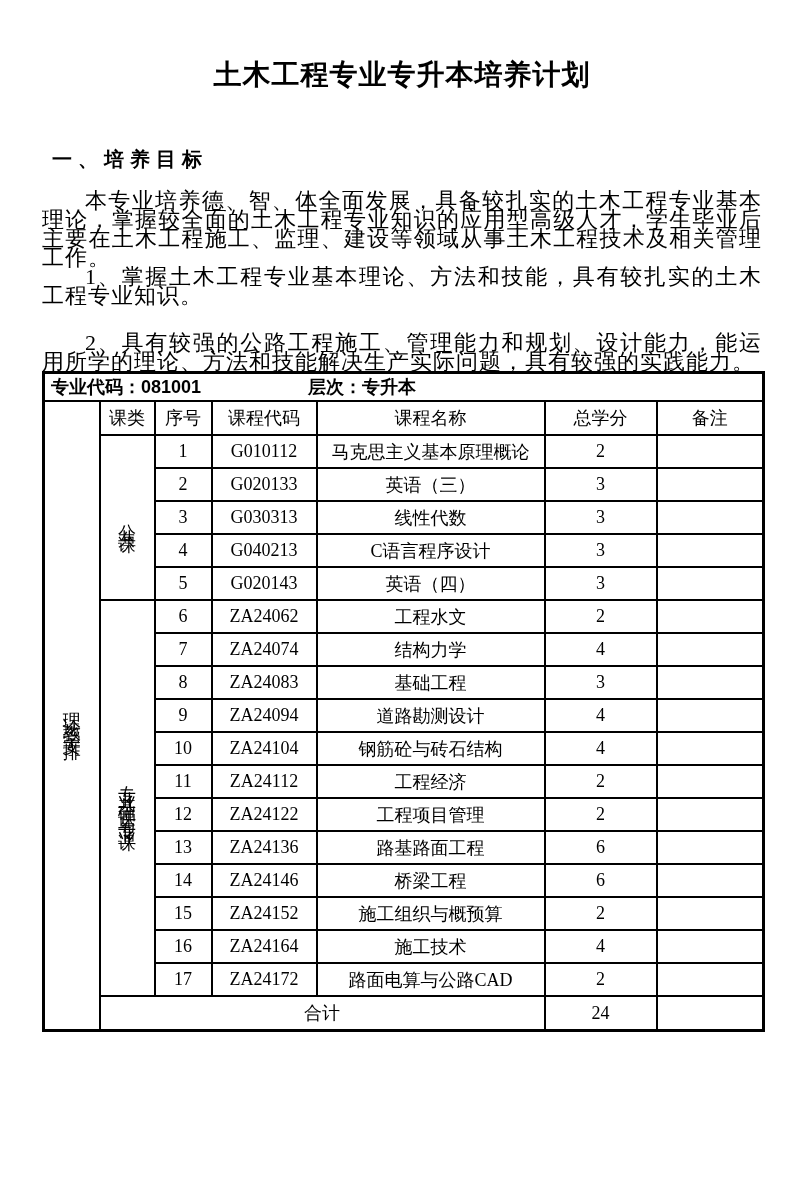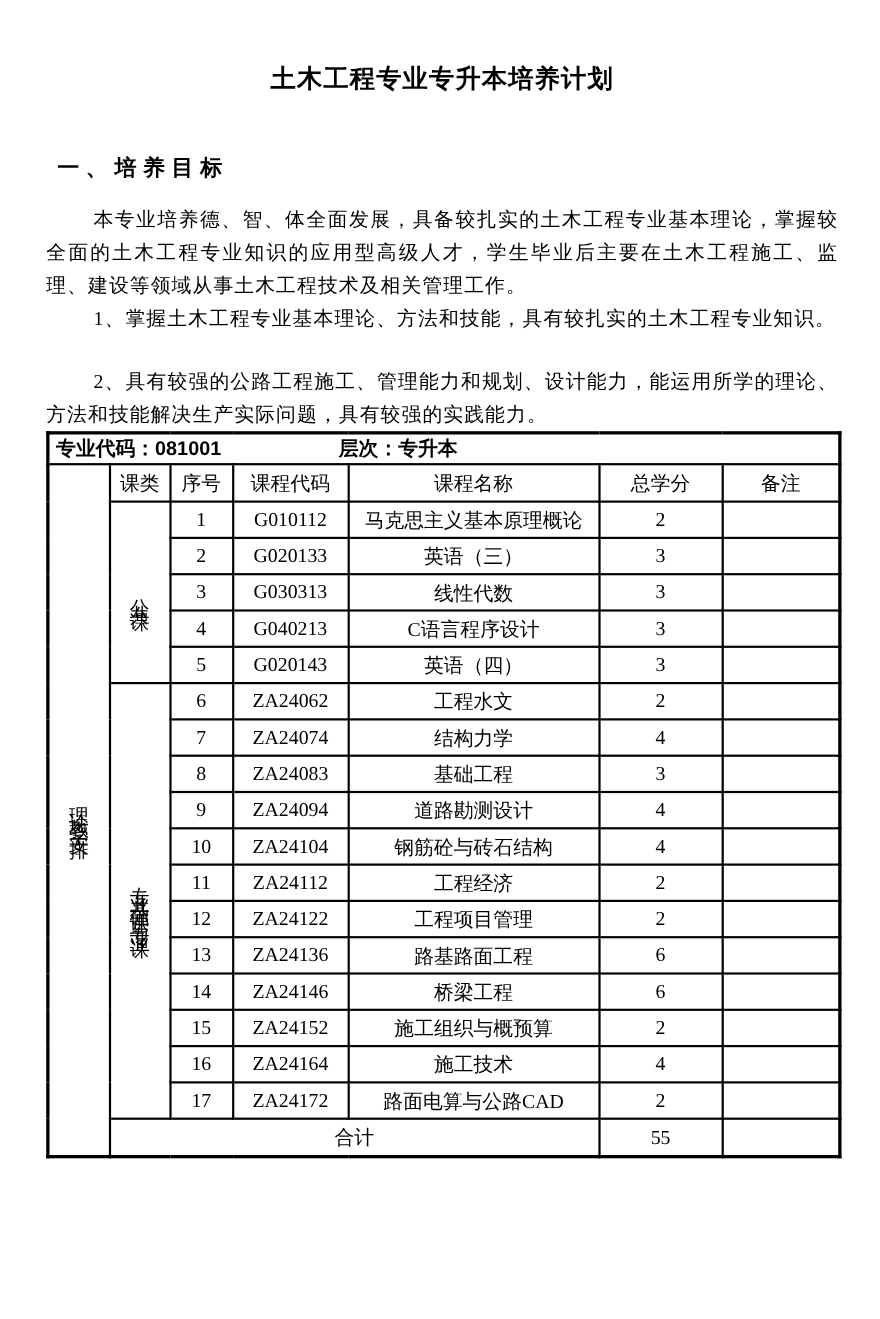--- a/index.html
+++ b/index.html
@@ -6,39 +6,39 @@
   body {
     width: 800px; height: 1199px; overflow: hidden;
     color: #000;
     font-family: "Liberation Serif", serif;
   }
   .page { padding: 56px 38px 0 42px; }
 
   .doc-title {
     font-family: Liberation Mono, monospace;
     font-weight: bold;
-    font-size: 23px;
+    font-size: 28px;
     text-align: center;
     margin: 0 0 52px 0;
     letter-spacing: 1px;
   }
   .sec-heading {
     font-family: Liberation Mono, monospace;
     font-weight: bold;
     font-size: 20px;
     letter-spacing: 6px;
     margin: 0 0 0 10px;
   }
   .h1 { margin-bottom: 18px; }
   .h2 { margin-top: 20px; margin-bottom: 14px; }
   .h3 { margin-top: 24px; margin-bottom: 8px; }
 
   .para {
-    font-size: 18px;
-    line-height: 30px;
+    font-size: 22px;
+    line-height: 19px;
     letter-spacing: 1px;
     text-align: justify;
     text-indent: 43px;
     margin: 0;
   }
   .p-gap { margin-top: 28px; }
 
   table.courses {
     border-collapse: collapse;
     width: 720px;
@@ -239,19 +239,19 @@
         </tr>
         <tr class="course-row">
           <td>17</td>
           <td>ZA24172</td>
           <td class="tl">路面电算与公路CAD</td>
           <td>2</td>
           <td></td>
         </tr>
         <tr class="total-row">
         <td colspan="4">合计</td>
-        <td>55</td>
+        <td>24</td>
         <td></td>
       </tr>
     </tbody>
   </table>
 
 </div>
 
 </body></html>

